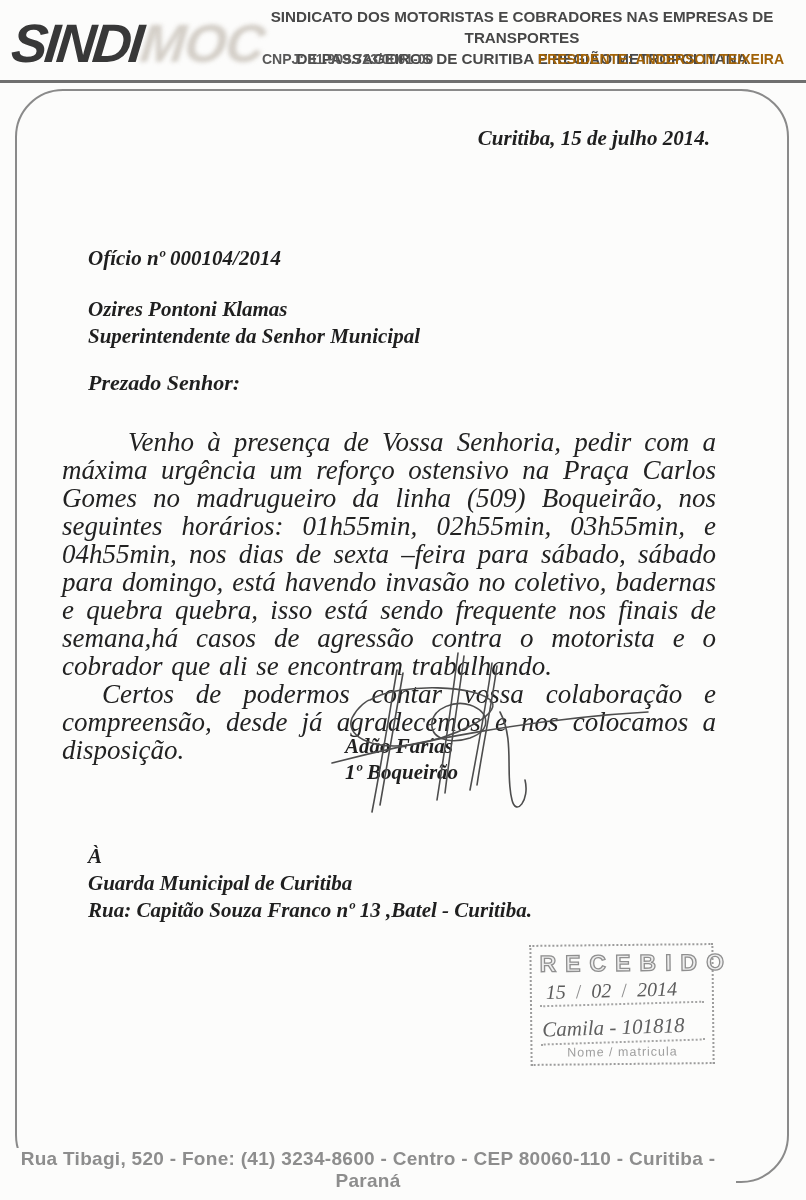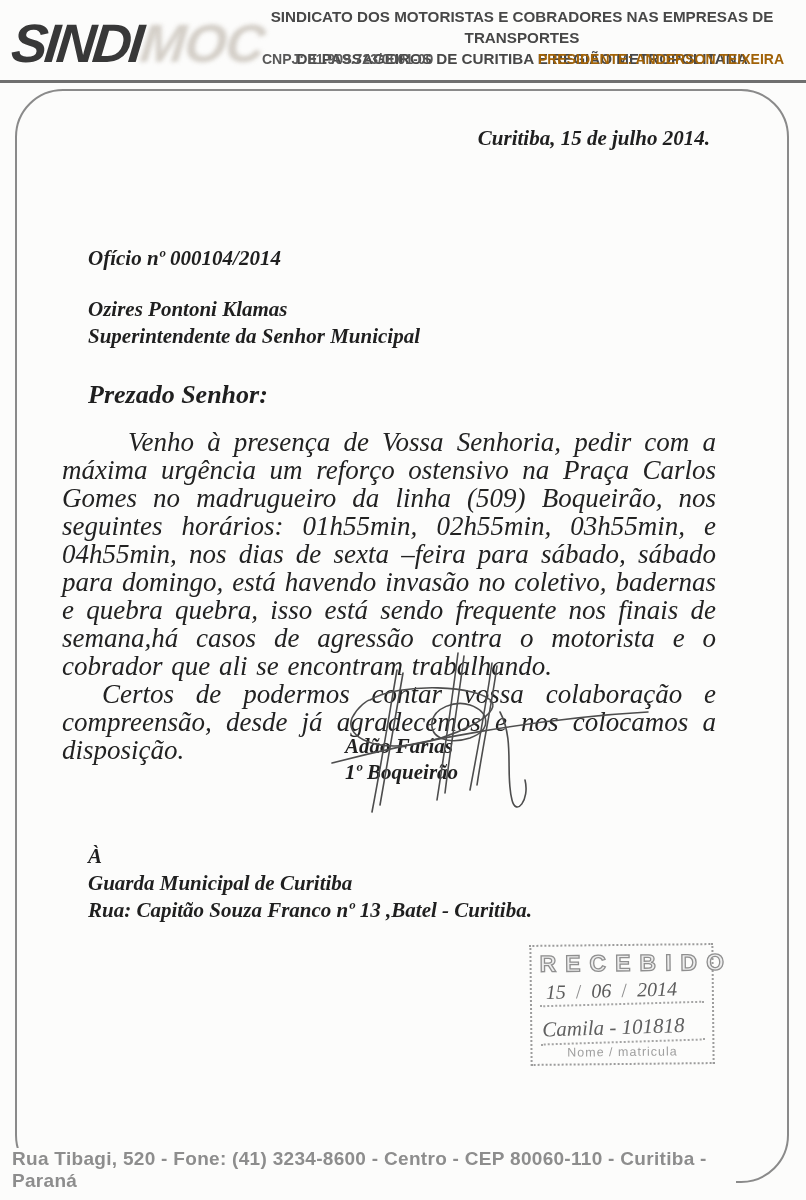--- a/index.html
+++ b/index.html
@@ -59,22 +59,22 @@
   }
   .reference{
     position:absolute;left:88px;top:246px;
     font-weight:700;font-style:italic;font-size:21px;
   }
   .addressee{
     position:absolute;left:88px;top:296px;
     font-weight:700;font-style:italic;font-size:21px;line-height:27px;
   }
   .salutation{
-    position:absolute;left:88px;top:380px;
-    font-weight:700;font-style:italic;font-size:26px;
+    position:absolute;left:88px;top:370px;
+    font-weight:700;font-style:italic;font-size:22px;
   }
   .body-text{
     position:absolute;left:62px;top:428px;width:654px;
     font-style:italic;font-size:27px;line-height:28px;
     text-align:justify;color:#222;
     word-spacing:2px;
   }
   .body-text p{margin:0;}
   .body-text p.p1{text-indent:66px;}
   .body-text p.p2{text-indent:40px;}
@@ -122,21 +122,21 @@
     transform:rotate(-1.2deg);
     white-space:nowrap;
   }
   .stamp-label{
     text-align:center;font-size:12.5px;color:#9e9e9e;
     padding:2px 0 1px 0;letter-spacing:1px;
   }
   
   .footer{
     position:absolute;left:0;top:1148px;width:736px;
-    text-align:left;z-index:2;
+    text-align:center;z-index:2;
   }
   .footer span{
     display:inline-block;
     background:#fcfcfb;
     padding:0 12px;
     font-family:"Liberation Sans", sans-serif;
     font-weight:700;font-size:19px;color:#8d8d8d;
     letter-spacing:0.3px;
   }
 </style>
@@ -199,21 +199,21 @@
     <div>À</div>
     <div>Guarda Municipal de Curitiba</div>
     <div>Rua: Capitão Souza Franco nº 13 ,Batel - Curitiba.</div>
   </div>
 
   <div class="stamp">
     <div class="stamp-title">RECEBIDO</div>
     <div class="stamp-date">
       <span>15</span>
       <span class="sep">/</span>
-      <span>06</span>
+      <span>02</span>
       <span class="sep">/</span>
       <span>2014</span>
     </div>
     <div class="stamp-name">Camila - 101818</div>
     <div class="stamp-label">Nome / matricula</div>
   </div>
 
   <div class="footer">
     <span>Rua Tibagi, 520 - Fone: (41) 3234-8600 - Centro - CEP 80060-110 - Curitiba - Paraná</span>
   </div>

